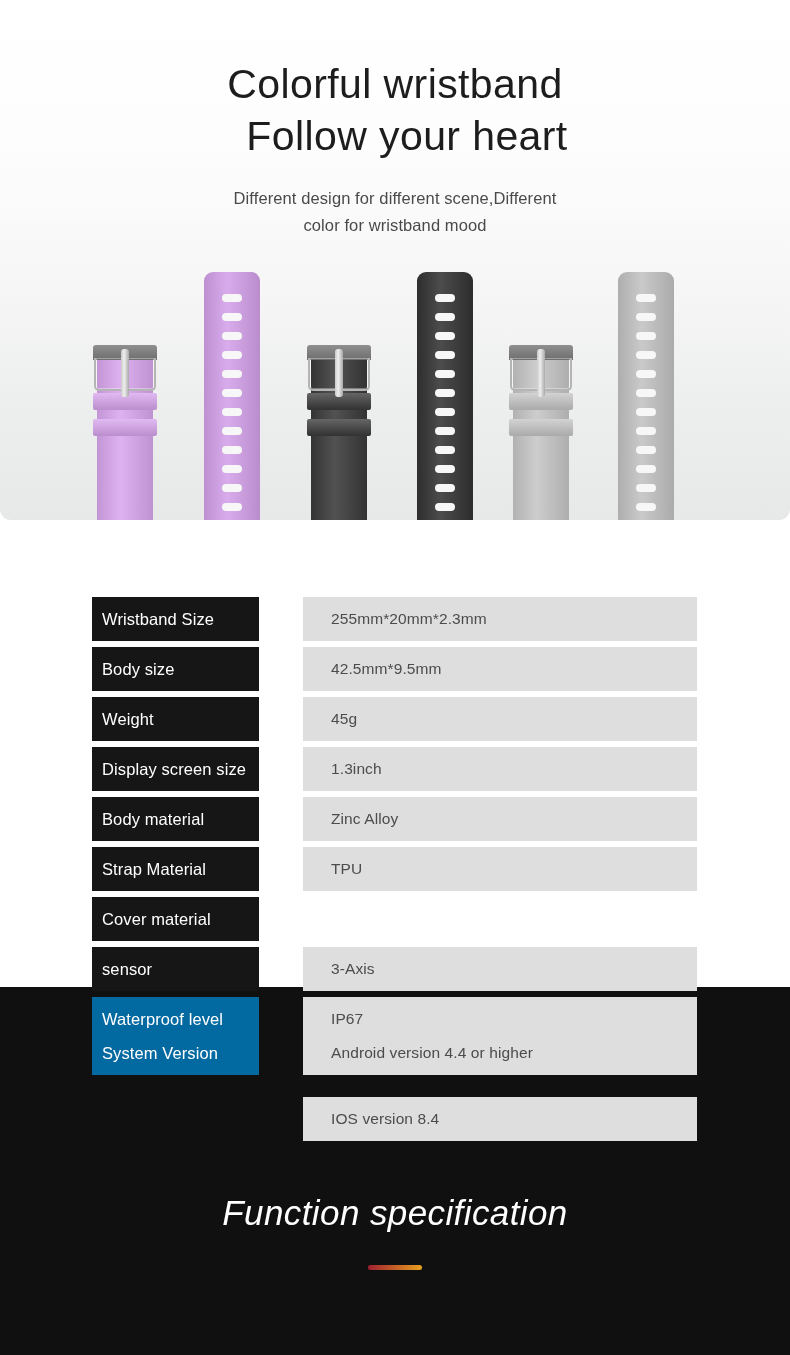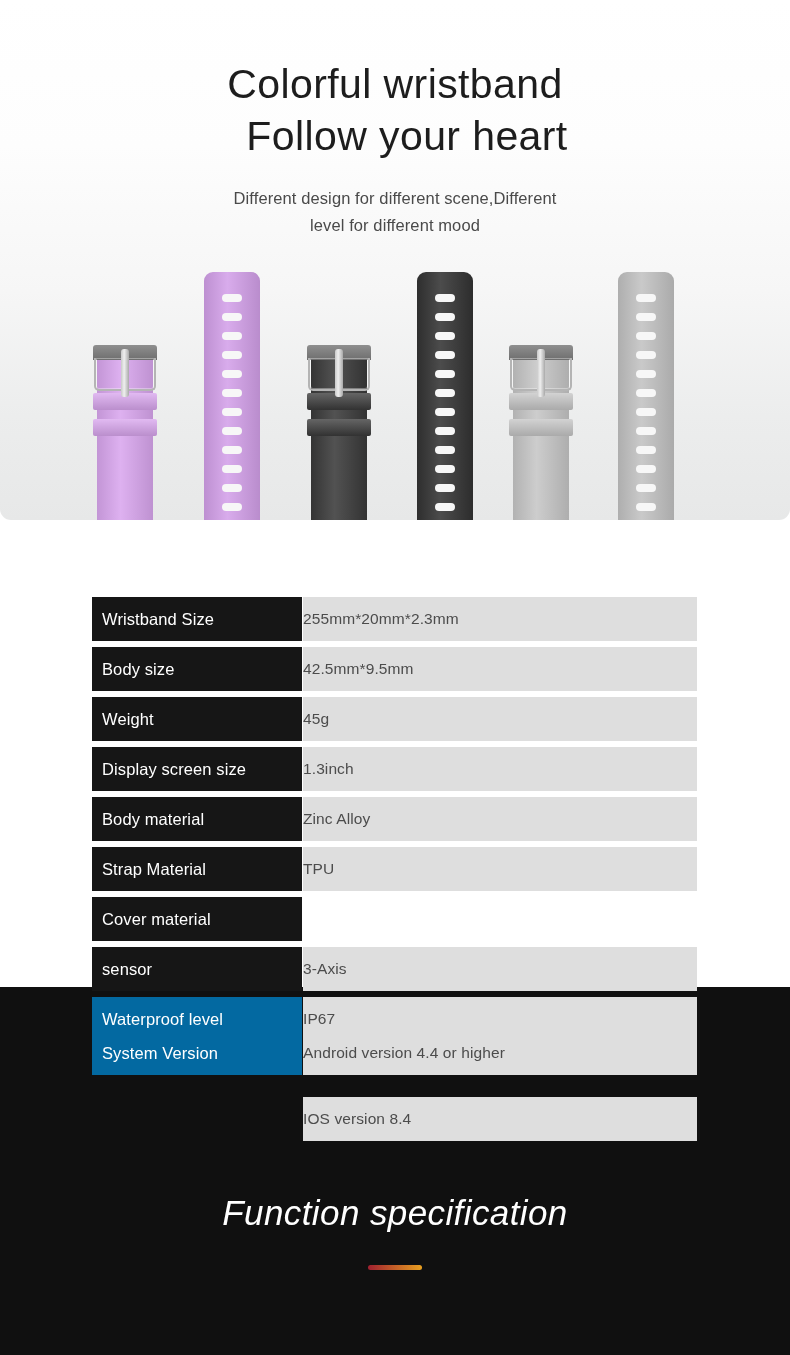--- a/index.html
+++ b/index.html
@@ -72,30 +72,30 @@
   .holes i {
     position:absolute; left:50%; margin-left:-10px;
     width:20px; height:8px; background:#f7f7f7; border-radius:4px;
     display:block;
   }
 
   
   .spec { position:absolute; left:0; top:520px; width:790px; height:680px; }
   .spec-row { position:absolute; left:0; width:790px; height:50px; }
   .spec-label {
-    position:absolute; left:92px; top:3px; width:210px; height:44px;
+    position:absolute; left:92px; top:3px; width:167px; height:44px;
     color:#ffffff; font-size:16.5px; font-weight:400;
     display:flex; align-items:center; padding-left:10px;
     letter-spacing:.1px; white-space:nowrap;
   }
   .spec-value {
     position:absolute; left:303px; top:3px; width:394px; height:44px;
     background:#dedede; color:#4c4c4c;
     font-size:15.5px; font-weight:400;
-    display:flex; align-items:center; 
+    display:flex; align-items:center; padding-left:28px;
     letter-spacing:.1px; white-space:nowrap;
   }
   .spec-label.on-white { background:#161616; }
   .spec-label.on-black { background:#0369a1; }
 
   
   .dark {
     position:absolute; left:0; top:987px; width:790px; height:368px;
     background:#101010;
   }
@@ -114,21 +114,21 @@
 
 <div class="hero">
 
   <div class="hero-title">
     <span>Colorful wristband</span>
     <span class="l2">Follow your heart</span>
   </div>
 
   <div class="hero-sub">
     <span>Different design for different scene,Different</span>
-    <span class="s2">level for different mood</span>
+    <span class="s2">color for wristband mood</span>
   </div>
 
   <div id="strap-layer">
       <div class="strap" style="left: 97px; width: 56px; height: 175px;">
         <div class="body" style="height: 175px; background: linear-gradient(to right, rgba(0, 0, 0, 0.1), rgba(255, 255, 255, 0.12) 42%, rgba(0, 0, 0, 0.12)), rgb(217, 166, 238);"></div>
         <div class="keeper" style="top: 48px; background: linear-gradient(rgba(255, 255, 255, 0.22), rgba(0, 0, 0, 0.14)), rgb(217, 166, 238);"></div>
         <div class="keeper" style="top: 74px; background: linear-gradient(rgba(255, 255, 255, 0.22), rgba(0, 0, 0, 0.14)), rgb(217, 166, 238);"></div>
         <div class="buckle">
           <div class="plate"></div>
           <div class="frame"></div>

